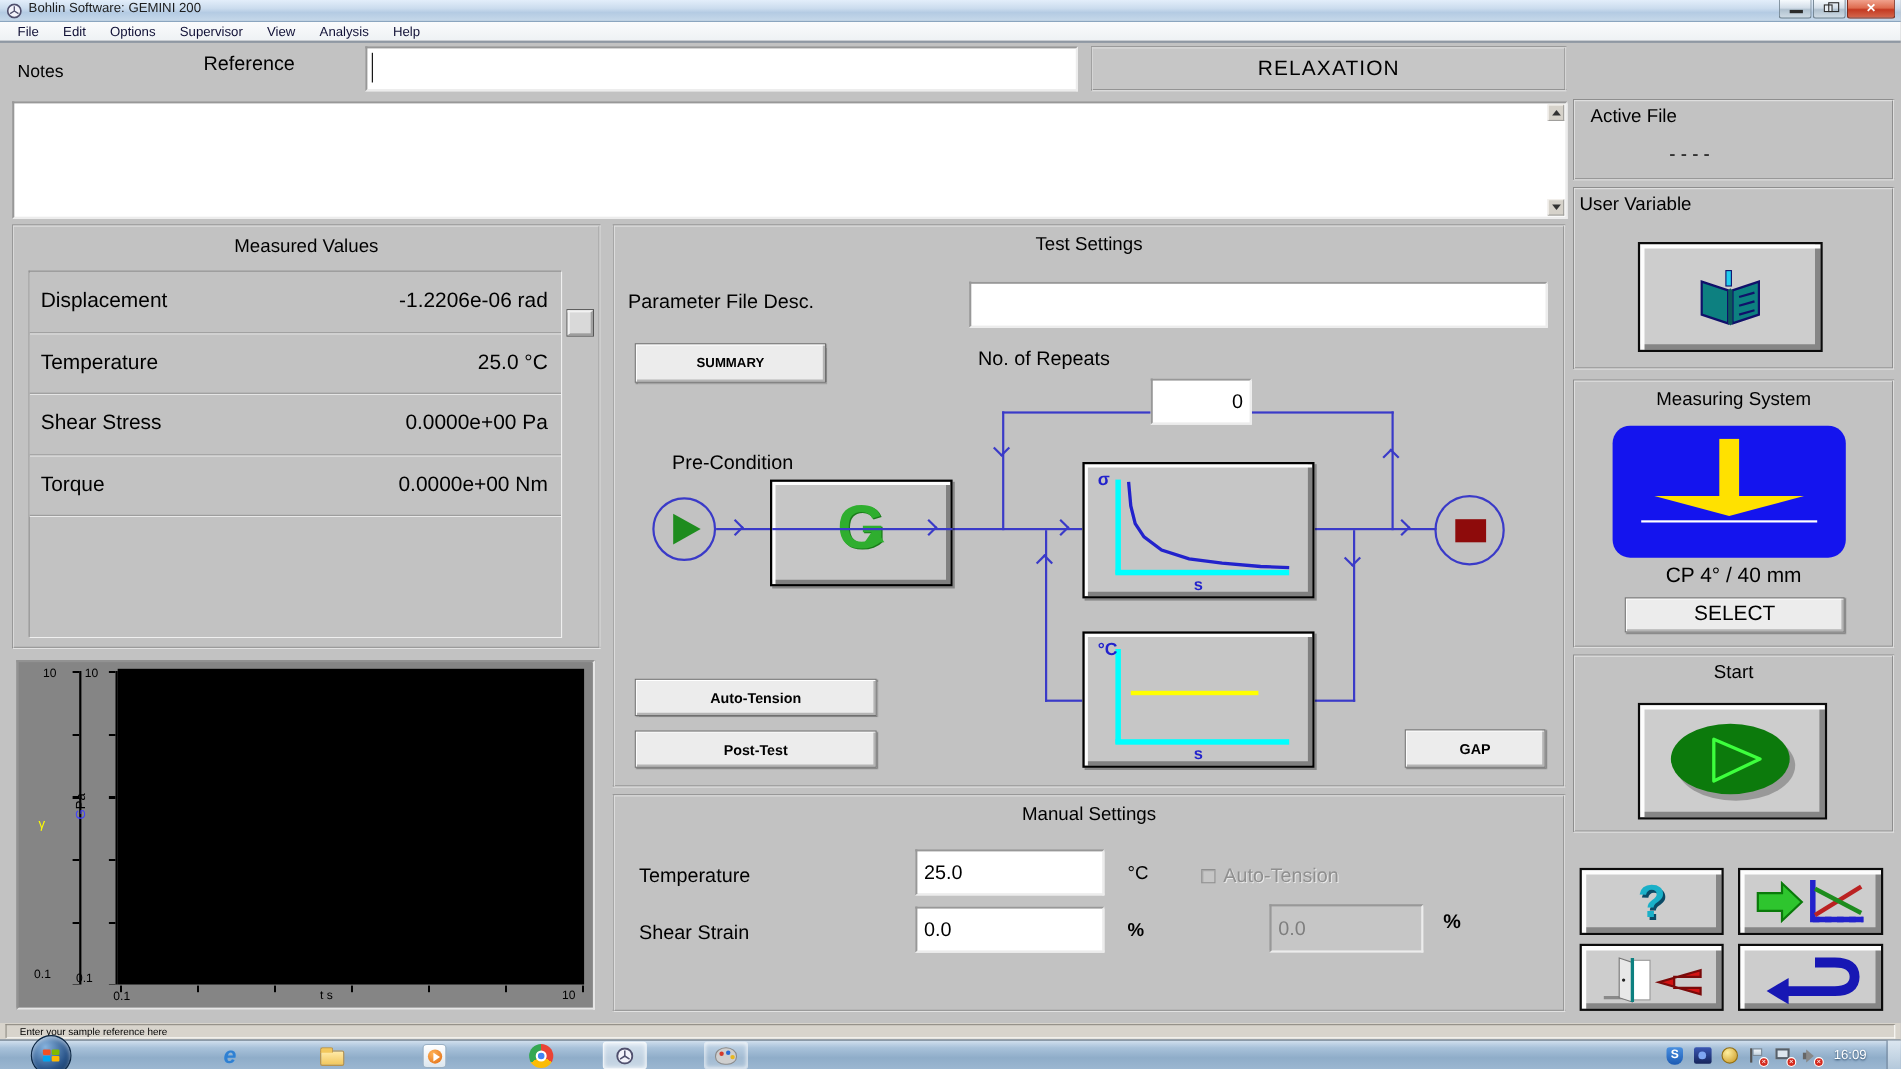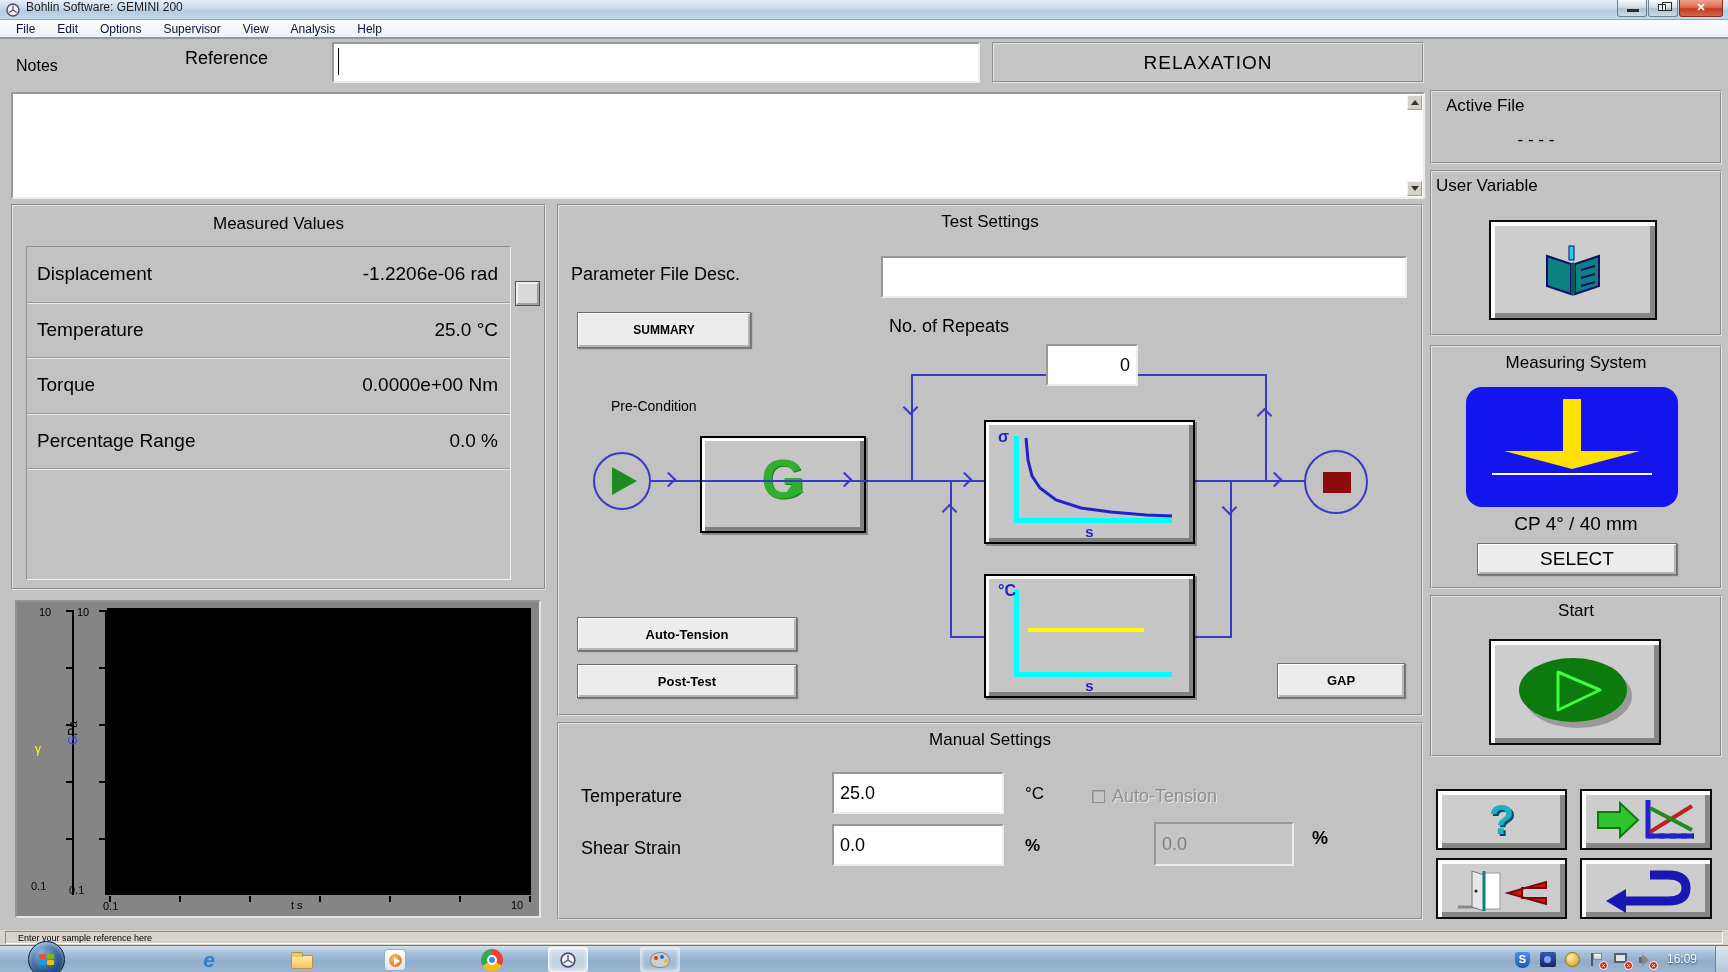--- a/index.html
+++ b/index.html
@@ -228,26 +228,26 @@
   <div class="mv-table">
     <div class="mv-row">
       <span>Displacement</span>
       <span>-1.2206e-06 rad</span>
     </div>
     <div class="mv-row">
       <span>Temperature</span>
       <span>25.0 °C</span>
     </div>
     <div class="mv-row">
+      <span>Shear Stress</span>
+      <span>0.0000e+00 Pa</span>
+    </div>
+    <div class="mv-row">
       <span>Torque</span>
       <span>0.0000e+00 Nm</span>
-    </div>
-    <div class="mv-row">
-      <span>Percentage Range</span>
-      <span>0.0 %</span>
     </div>
   </div>
   <div class="mv-opt-btn"></div>
 </div>
 
 <div class="graph">
   <div class="plot"></div>
   <div class="g-ax" style="left:55px;top:8px;width:2px;height:285px"></div>
   <div class="g-ticks-v" style="left:49px;top:8px;height:285px"></div>
   <div class="g-ax" style="left:88px;top:8px;width:2px;height:285px"></div>
@@ -287,21 +287,21 @@
   <div class="chev r" style="left:104px;top:268px"></div>
   <div class="chev r" style="left:280px;top:268px"></div>
   <div class="chev r" style="left:400px;top:268px"></div>
   <div class="chev r" style="left:710px;top:268px"></div>
   <div class="chev d" style="left:346px;top:196px"></div>
   <div class="chev u" style="left:700px;top:204px"></div>
   <div class="chev u" style="left:385px;top:300px"></div>
   <div class="chev d" style="left:665px;top:296px"></div>
 
   <input class="field" style="left: 487px; top: 138px; width: 92px; height: 42px; text-align: right; z-index: 4;" value="0">
-  <span class="lbl" style="left:52px;top:192px;font-size:14px">Pre-Condition</span>
+  <span class="lbl" style="left:52px;top:204px;font-size:18px">Pre-Condition</span>
 
   <div class="flow-circle" style="left:34px;top:246px">
     <div class="play-tri"></div>
   </div>
 
   <div class="diagram-block" style="left:141px;top:230px;width:166px;height:97px">
     <span class="g-glyph">G</span>
     <div class="g-arrow"></div>
   </div>
 

